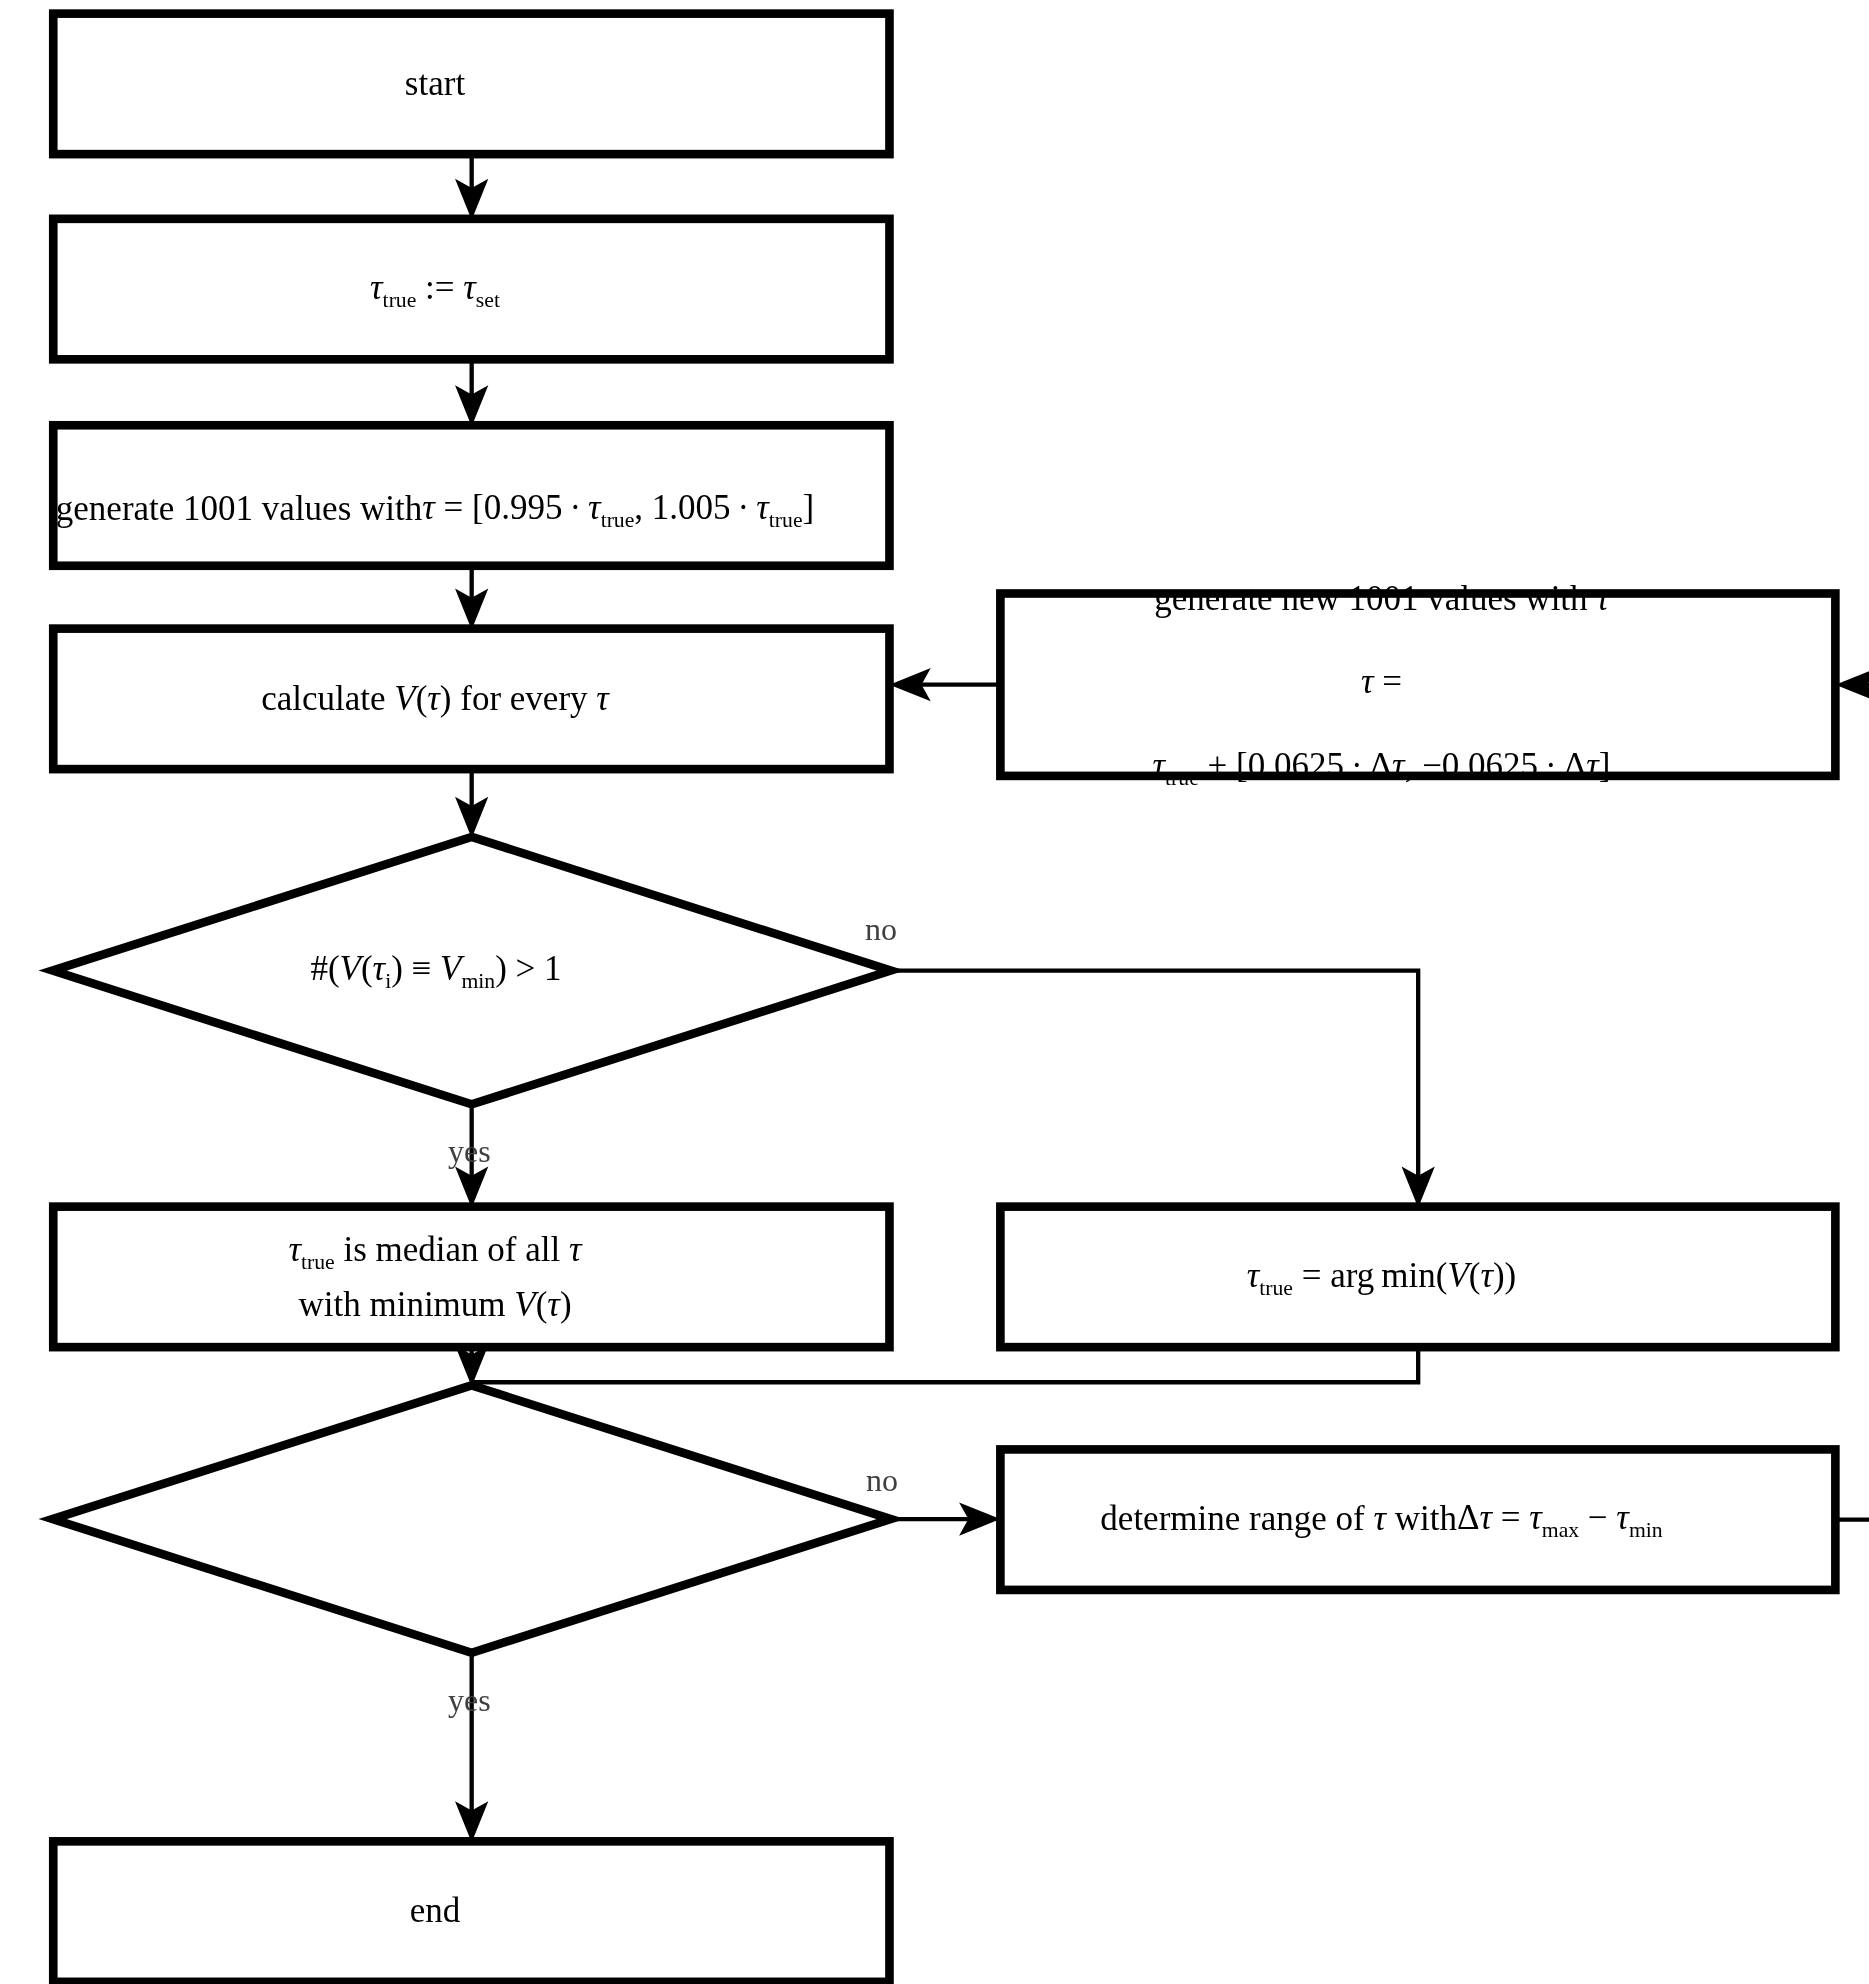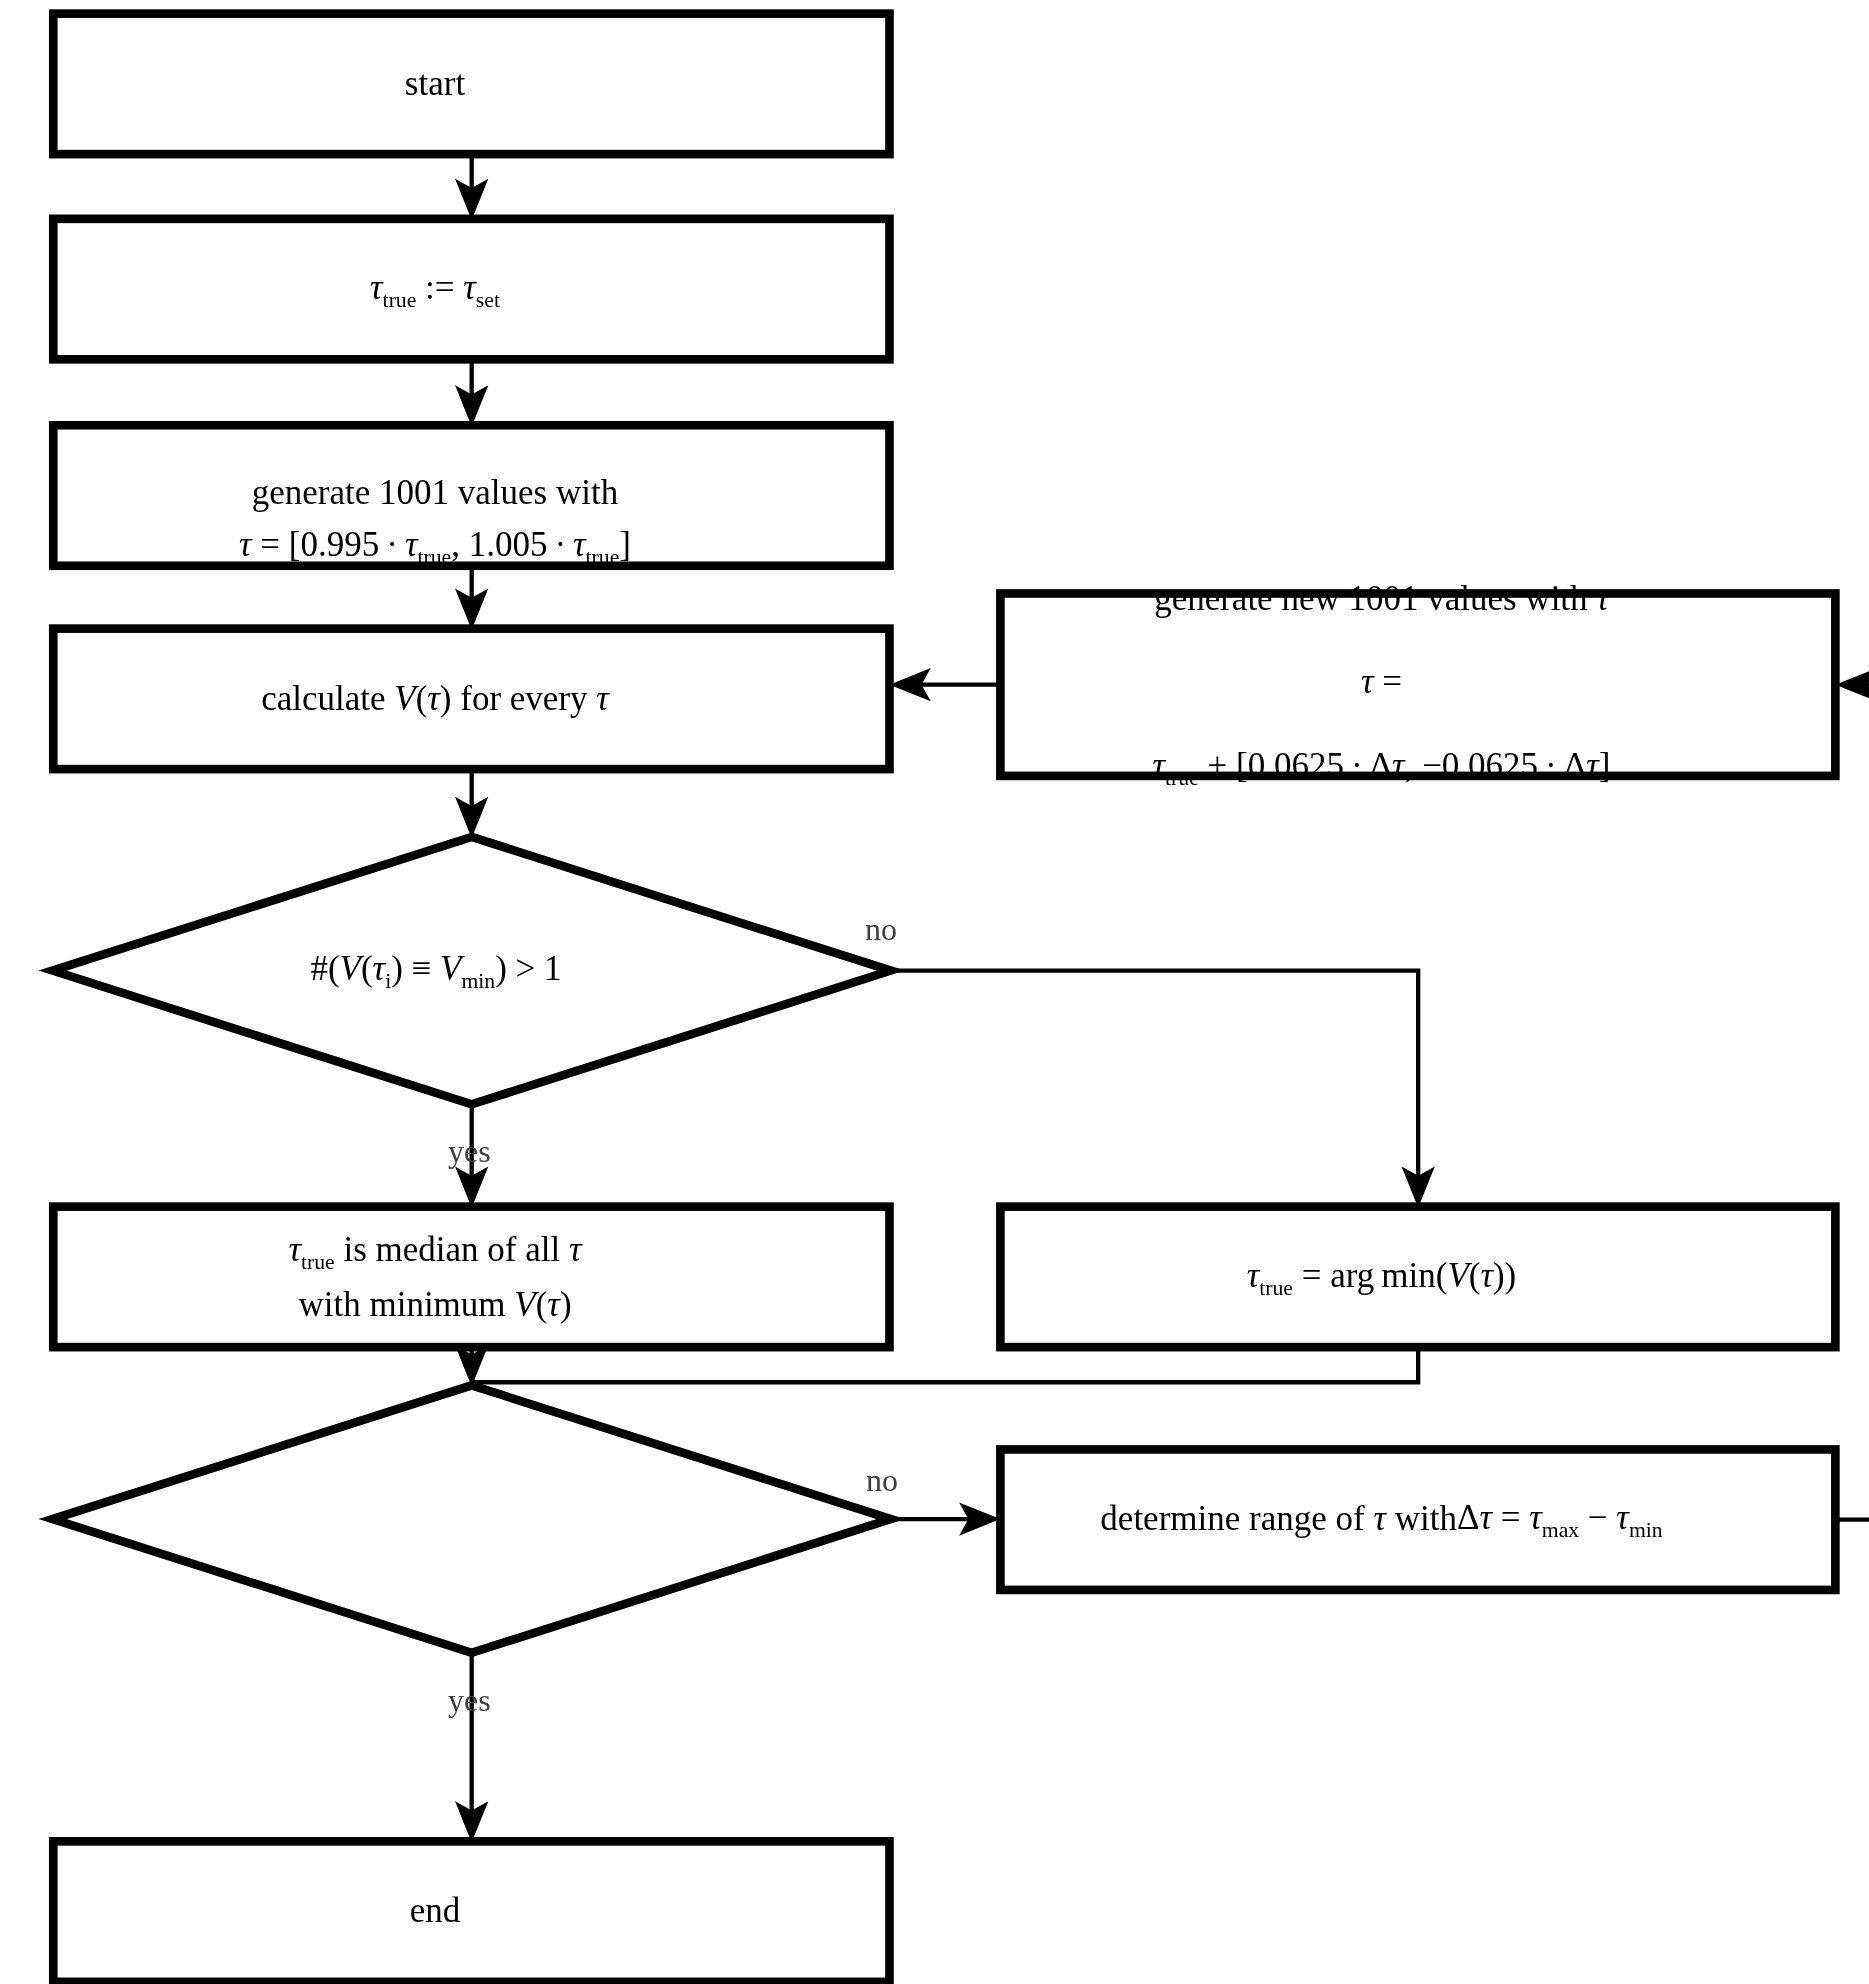--- a/index.html
+++ b/index.html
@@ -108,21 +108,21 @@
   </svg>
 
   <div class="htmlbox" style="left:17px;top:13.6px;width:836px;height:141px;">
     <span class="ftxt">start</span>
   </div>
 
   <div class="htmlbox" style="left:17px;top:219px;width:836px;height:141px;">
     <span class="ftxt"><span class="ital">τ</span><span class="sub">true</span>&nbsp;:=&nbsp;<span class="ital">τ</span><span class="sub">set</span></span>
   </div>
 
-  <div class="htmlbox" style="left:17px;top:450px;width:836px;height:141px;flex-direction:column;">
+  <div class="htmlbox" style="left:17px;top:439px;width:836px;height:141px;">
     <span class="ftxt">generate 1001 values with</span>
     <span class="ftxt"><span class="ital">τ</span> = [0.995 · <span class="ital">τ</span><span class="sub">true</span>, 1.005 · <span class="ital">τ</span><span class="sub">true</span>]</span>
   </div>
 
   <div class="htmlbox" style="left:17px;top:629px;width:836px;height:141px;">
     <span class="ftxt">calculate <span class="ital">V</span>(<span class="ital">τ</span>) for every <span class="ital">τ</span></span>
   </div>
 
   <div class="htmlbox" style="left:964px;top:593px;width:835px;height:182px;flex-direction:column;line-height:1.35;gap:36px;">
     <span class="ftxt">generate new 1001 values with <span class="ital">τ</span></span>

